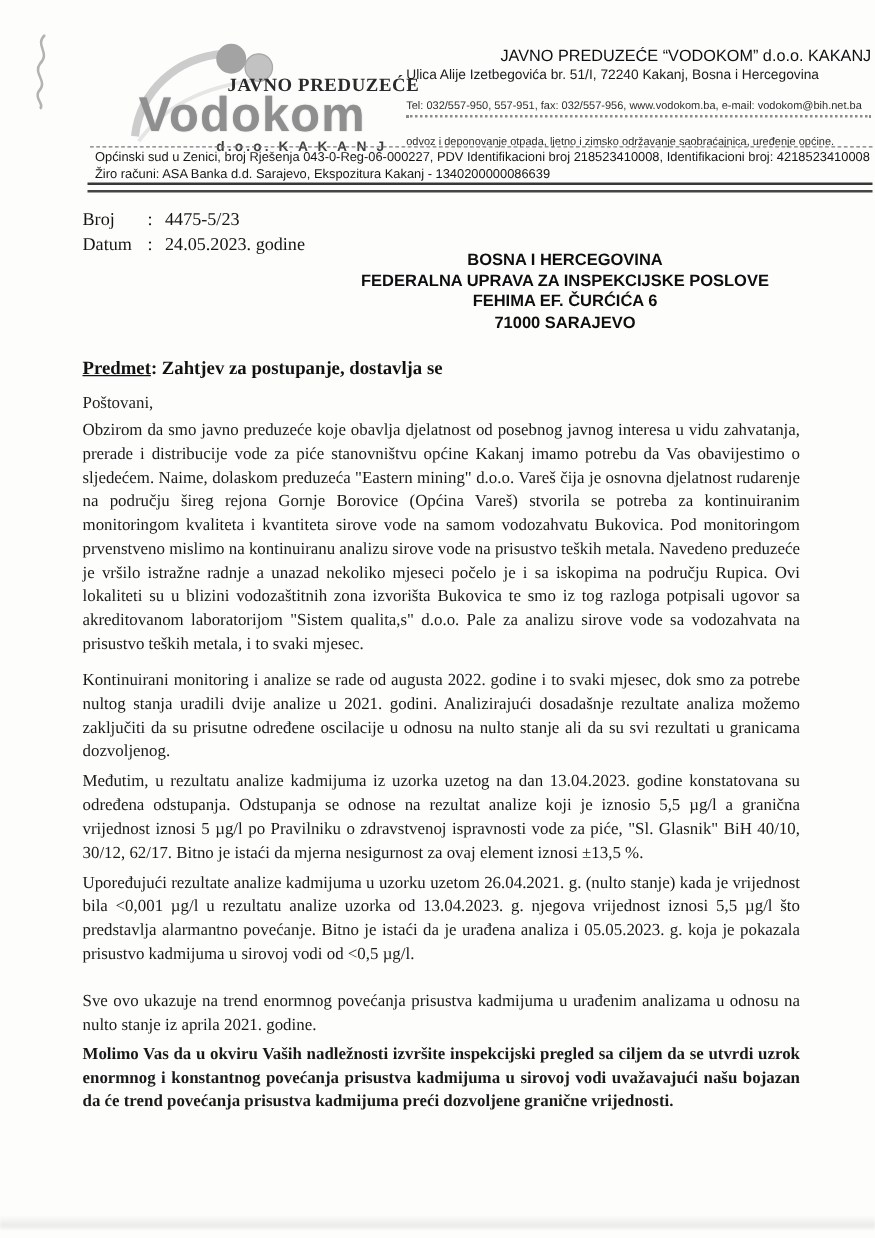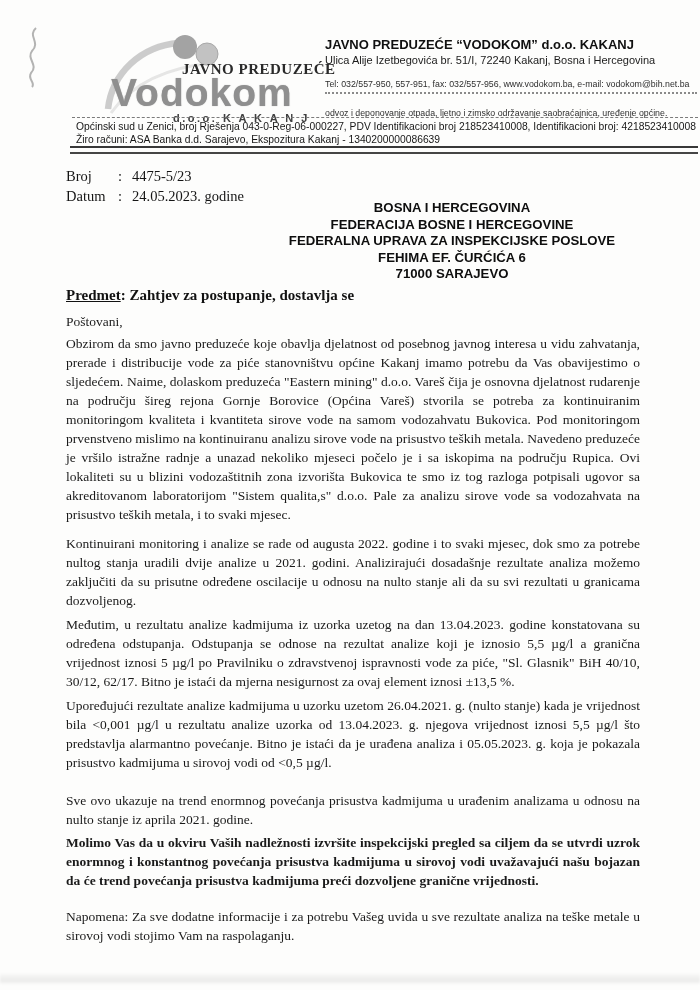--- a/index.html
+++ b/index.html
@@ -32,21 +32,21 @@
   }
   .logo-subtitle{
     position:absolute;left:78px;top:79px;
     font-family:"Liberation Sans",sans-serif;font-weight:bold;font-size:11px;
     letter-spacing:2.5px;color:#3f3f3f;white-space:nowrap;
   }
   .company-block{
     position:absolute;left:325px;top:37px;width:372px;
     font-family:"Liberation Sans",sans-serif;
   }
-  .company-name{font-weight:bold;font-size:13px;color:#101010;white-space:nowrap;}
+  .company-name{font-weight:normal;font-size:13px;color:#101010;white-space:nowrap;text-align:right;}
   .company-address{font-size:11px;margin-top:2px;color:#1b1b1b;white-space:nowrap;}
   .company-contact{font-size:8.8px;margin-top:13px;color:#2e2e2e;white-space:nowrap;}
   .dotted-rule{border-top:2px dotted #8a8a8a;margin-top:3px;}
   .company-activities{font-size:8.8px;margin-top:2px;color:#2e2e2e;line-height:11.5px;}
   .dashed-rule{
     position:absolute;left:72px;top:117px;width:626px;
     border-top:1.5px dashed #7a7a7a;
   }
   .registration-line{
     position:absolute;left:76px;top:121px;width:622px;
@@ -126,35 +126,33 @@
   <div class="meta-row">
     <span class="meta-label">Broj</span><span class="meta-colon">:</span><span>4475-5/23</span>
   </div>
   <div class="meta-row">
     <span class="meta-label">Datum</span><span class="meta-colon">:</span><span>24.05.2023. godine</span>
   </div>
 </div>
 
 <div class="recipient">
   <div>BOSNA I HERCEGOVINA</div>
-  <div>FEDERACIJA BOSNE I HERCEGOVINE</div>
   <div>FEDERALNA UPRAVA ZA INSPEKCIJSKE POSLOVE</div>
   <div>FEHIMA EF. ČURĆIĆA 6</div>
   <div>71000 SARAJEVO</div>
 </div>
 
 <div class="subject">
   <span class="subject-label">Predmet</span><span>: Zahtjev za postupanje, dostavlja se</span>
 </div>
 
 <div class="salutation">Poštovani,</div>
 
 <div class="body-text">
   <p class="p1">Obzirom da smo javno preduzeće koje obavlja djelatnost od posebnog javnog interesa u vidu zahvatanja, prerade i distribucije vode za piće stanovništvu općine Kakanj imamo potrebu da Vas obavijestimo o sljedećem. Naime, dolaskom preduzeća "Eastern mining" d.o.o. Vareš čija je osnovna djelatnost rudarenje na području šireg rejona Gornje Borovice (Općina Vareš) stvorila se potreba za kontinuiranim monitoringom kvaliteta i kvantiteta sirove vode na samom vodozahvatu Bukovica. Pod monitoringom prvenstveno mislimo na kontinuiranu analizu sirove vode na prisustvo teških metala. Navedeno preduzeće je vršilo istražne radnje a unazad nekoliko mjeseci počelo je i sa iskopima na području Rupica. Ovi lokaliteti su u blizini vodozaštitnih zona izvorišta Bukovica te smo iz tog razloga potpisali ugovor sa akreditovanom laboratorijom "Sistem qualita,s" d.o.o. Pale za analizu sirove vode sa vodozahvata na prisustvo teških metala, i to svaki mjesec.</p>
   <p class="p2">Kontinuirani monitoring i analize se rade od augusta 2022. godine i to svaki mjesec, dok smo za potrebe nultog stanja uradili dvije analize u 2021. godini. Analizirajući dosadašnje rezultate analiza možemo zaključiti da su prisutne određene oscilacije u odnosu na nulto stanje ali da su svi rezultati u granicama dozvoljenog.</p>
   <p class="p3">Međutim, u rezultatu analize kadmijuma iz uzorka uzetog na dan 13.04.2023. godine konstatovana su određena odstupanja. Odstupanja se odnose na rezultat analize koji je iznosio 5,5 µg/l a granična vrijednost iznosi 5 µg/l po Pravilniku o zdravstvenoj ispravnosti vode za piće, "Sl. Glasnik" BiH 40/10, 30/12, 62/17. Bitno je istaći da mjerna nesigurnost za ovaj element iznosi ±13,5 %.</p>
   <p class="p4">Upoređujući rezultate analize kadmijuma u uzorku uzetom 26.04.2021. g. (nulto stanje) kada je vrijednost bila &lt;0,001 µg/l u rezultatu analize uzorka od 13.04.2023. g. njegova vrijednost iznosi 5,5 µg/l što predstavlja alarmantno povećanje. Bitno je istaći da je urađena analiza i 05.05.2023. g. koja je pokazala prisustvo kadmijuma u sirovoj vodi od &lt;0,5 µg/l.</p>
   <p class="p5">Sve ovo ukazuje na trend enormnog povećanja prisustva kadmijuma u urađenim analizama u odnosu na nulto stanje iz aprila 2021. godine.</p>
   <p class="p6">Molimo Vas da u okviru Vaših nadležnosti izvršite inspekcijski pregled sa ciljem da se utvrdi uzrok enormnog i konstantnog povećanja prisustva kadmijuma u sirovoj vodi uvažavajući našu bojazan da će trend povećanja prisustva kadmijuma preći dozvoljene granične vrijednosti.</p>
-  <p class="p7">Napomena: Za sve dodatne informacije i za potrebu Vašeg uvida u sve rezultate analiza na teške metale u sirovoj vodi stojimo Vam na raspolaganju.</p>
 </div>
 
 <div class="bottom-shadow"></div>
 
 </body></html>

